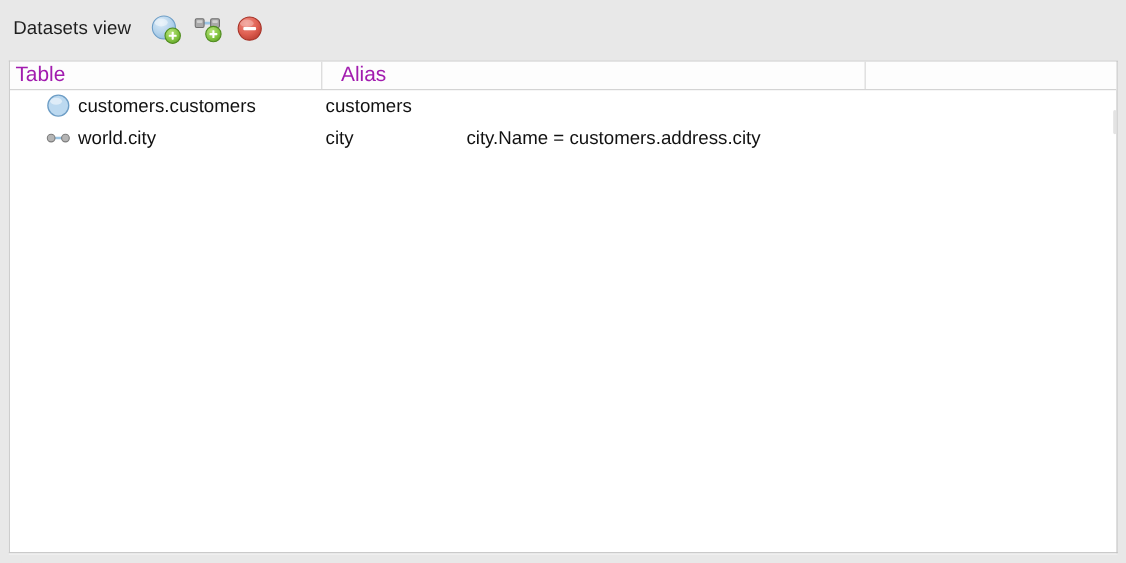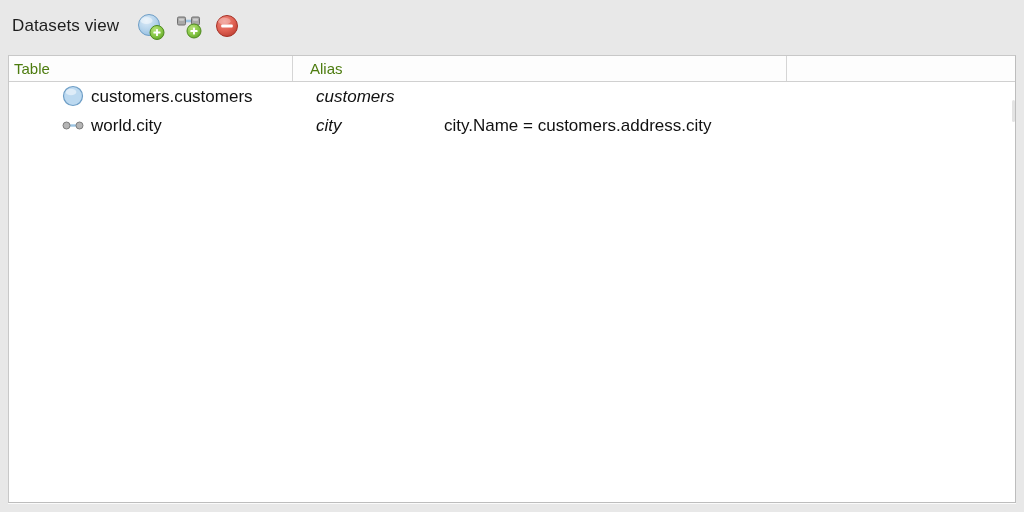--- a/index.html
+++ b/index.html
@@ -79,22 +79,22 @@
     height: 26px;
     background: #fdfdfd;
     border-bottom: 1px solid #d0d0d0;
     box-sizing: border-box;
   }
   .head-cell {
     position: absolute;
     top: 0;
     height: 25px;
     line-height: 25px;
-    font-size: 15px;
-    color: #4d7c0f;
+    font-size: 19px;
+    color: #a21caf;
     padding-left: 5px;
     box-sizing: border-box;
     white-space: nowrap;
     overflow: hidden;
   }
   .head-cell.sep {
     border-left: 1px solid #d5d5d5;
     padding-left: 17px;
   }
 
@@ -102,35 +102,34 @@
   .col-alias  { left: 283px; width: 131px; }
   .col-joined { left: 414px; width: 363px; }
   .col-extra  { left: 777px; width: 229px; }
 
   .body-rows {
     position: relative;
   }
   .row {
     position: relative;
     height: 29px;
-    margin-left: 20px;
   }
   .cell {
     position: absolute;
     top: 0;
     height: 29px;
     line-height: 29px;
     font-size: 17px;
     color: #111111;
     box-sizing: border-box;
     white-space: nowrap;
     overflow: hidden;
   }
   .cell-table  { left: 0px;   width: 283px; padding-left: 26px; }
-  .cell-alias  { left: 287px; width: 127px; font-style: italic; }
+  .cell-alias  { left: 287px; width: 127px; }
   .cell-joined { left: 415px; width: 363px; }
 
   .row-icon {
     position: absolute;
     left: 32px;
     top: 0;
     width: 30px;
     height: 29px;
   }
   .cell-table .label {

